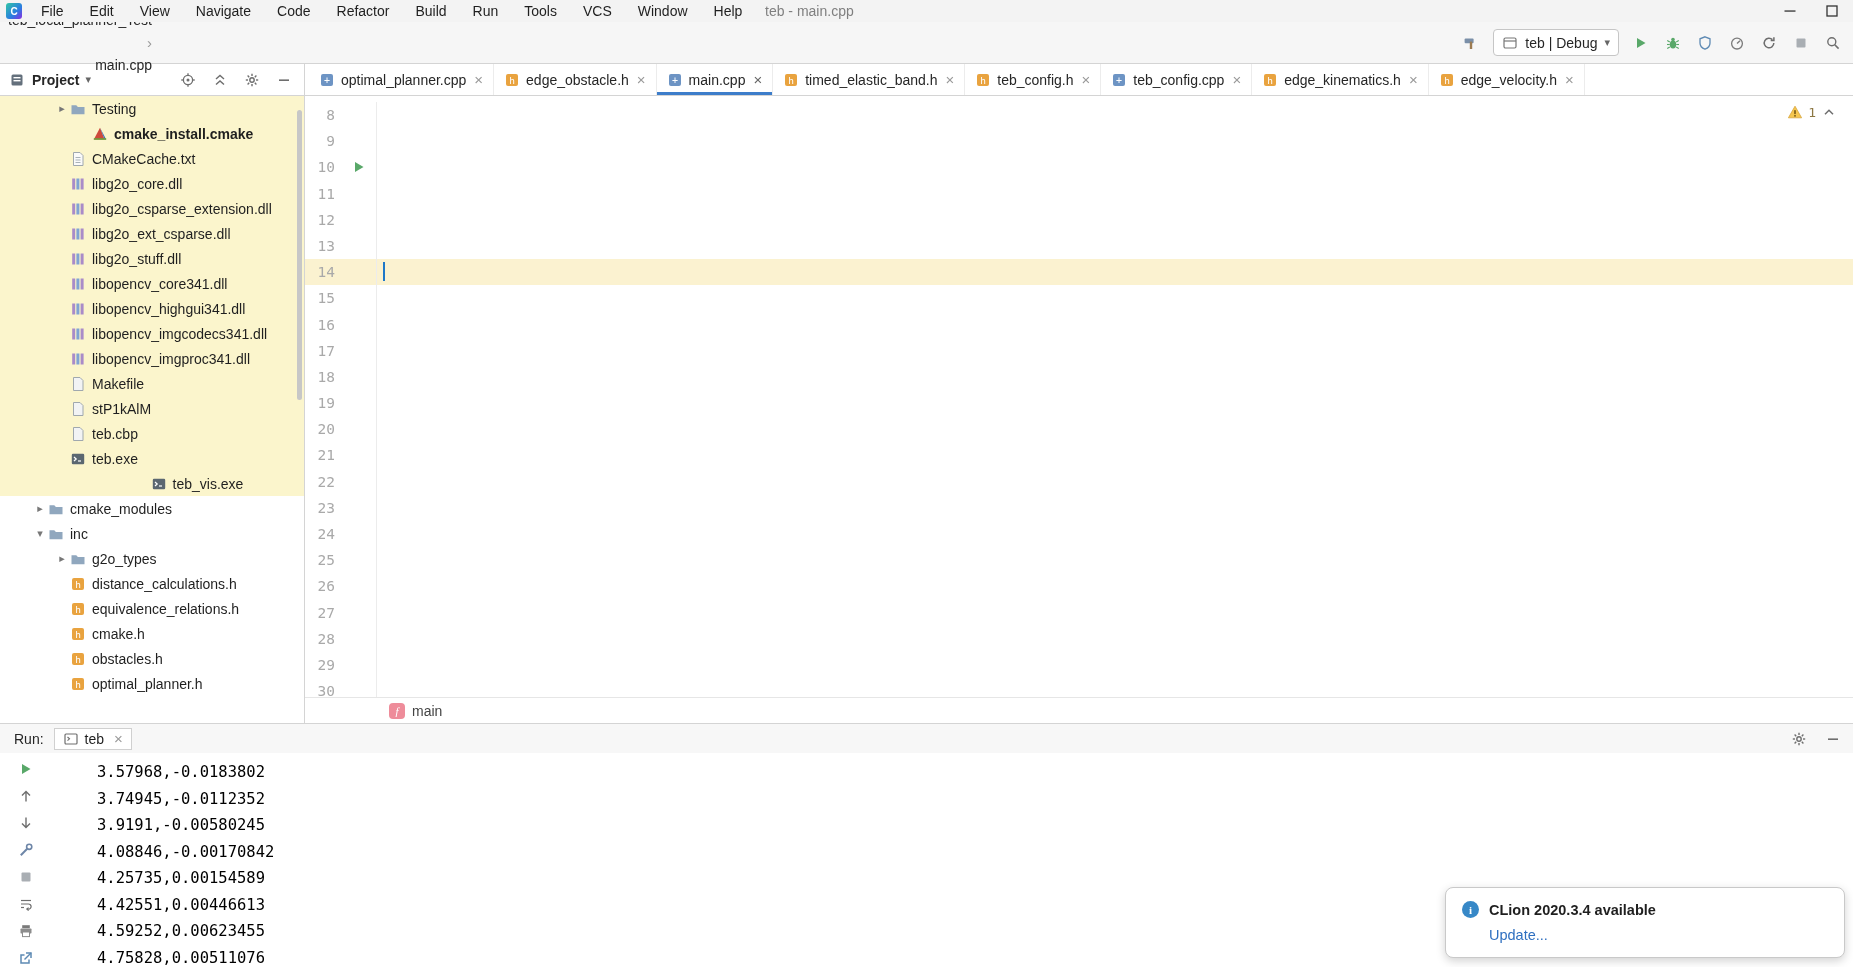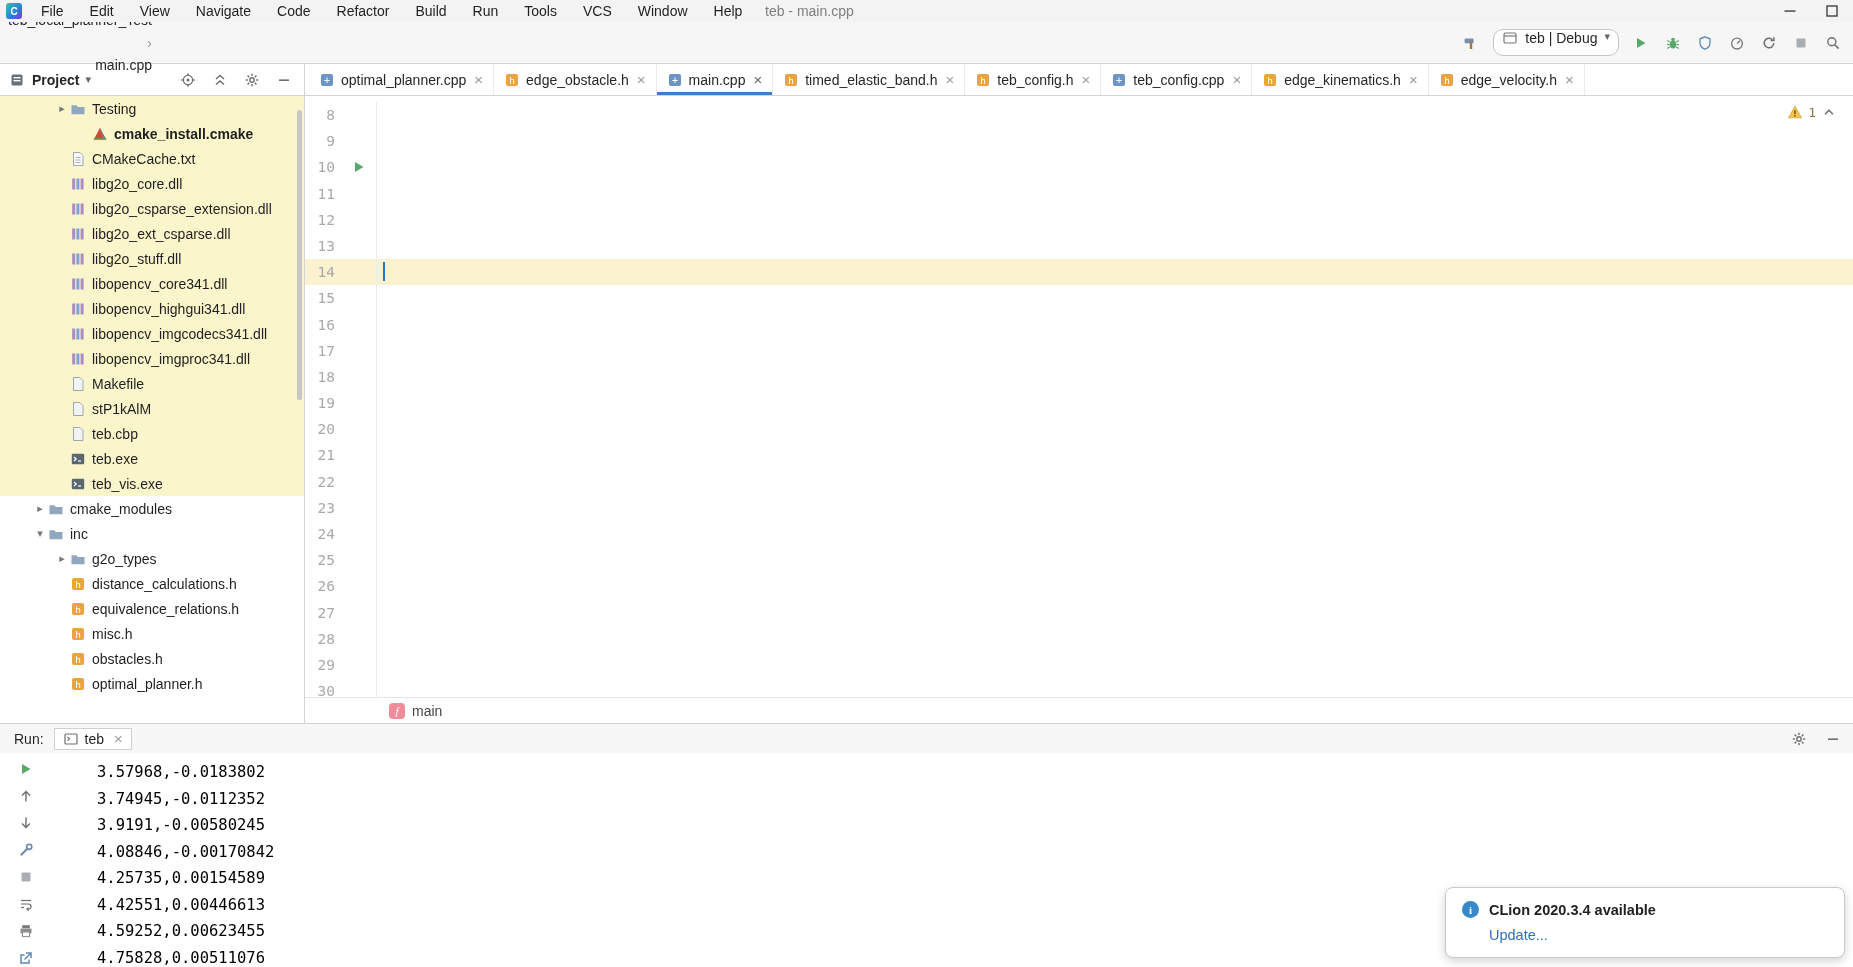--- a/index.html
+++ b/index.html
@@ -18,21 +18,21 @@
   .winbtns { position:absolute; right:0; top:0; display:flex; }
   .winbtn { width:42px; height:22px; display:flex; align-items:center; justify-content:center; }
 
   
   .toolbar { height:42px; background:#f6f6f6; border-bottom:1px solid #d4d4d4; display:flex; align-items:center; }
   .crumbs { display:flex; align-items:flex-end; padding-left:8px; gap:6px;flex-direction:column; }
   .crumb { color:#262626; }
   .crumb-sep { color:#9a9a9a; font-size:15px; }
   .tbright { margin-left:auto; display:flex; align-items:center; gap:12px; padding-right:10px; }
   .tbicon { width:20px; height:20px; display:flex; align-items:center; justify-content:center; }
-  .runcfg { height:27px; border:1px solid #c6c6c6; border-radius:10px; background:#fff; display:flex; align-items:flex-start; gap:7px; padding:0 8px; }
+  .runcfg { height:27px; border:1px solid #c6c6c6; border-radius:4px; background:#fff; display:flex; align-items:center; gap:7px; padding:0 8px; }
   .runcfg-label { color:#262626; }
   .ddv { color:#666; font-size:11px; }
 
   
   .rowheads { height:32px; display:flex; border-bottom:1px solid #d4d4d4; background:#fff; }
   .projhead { width:305px; border-right:1px solid #d4d4d4; display:flex; align-items:center; padding:0 10px 0 8px; gap:6px; }
   .projhead .title { font-weight:bold; color:#262626; }
   .ph-sp { flex:1; }
   .phicon { width:18px; height:18px; display:flex; align-items:center; justify-content:center; }
   .tabstrip { flex:1; display:flex; align-items:stretch; padding-left:4px; overflow:hidden; }
@@ -500,21 +500,21 @@
             <span class="chev"></span>
             <span class="ficon">
               <svg width="16" height="16" viewBox="0 0 16 16" xmlns="http://www.w3.org/2000/svg">
                 <rect x="1.8" y="2.8" width="12.4" height="10.4" rx="1.2" fill="#5b6770"></rect>
                 <path d="M4 6 l2.2 2 L4 10" stroke="#fff" stroke-width="1.2" fill="none"></path>
                 <line x1="8" y1="10" x2="11" y2="10" stroke="#fff" stroke-width="1.2"></line>
               </svg>
             </span>
             <span class="tlabel2">teb.exe</span>
           </div>
-          <div class="trow ybg" style="padding-left: 54px;">
+          <div class="trow ybg" style="padding-left: 74px; justify-content: center;">
             <span class="chev"></span>
             <span class="ficon">
               <svg width="16" height="16" viewBox="0 0 16 16" xmlns="http://www.w3.org/2000/svg">
                 <rect x="1.8" y="2.8" width="12.4" height="10.4" rx="1.2" fill="#5b6770"></rect>
                 <path d="M4 6 l2.2 2 L4 10" stroke="#fff" stroke-width="1.2" fill="none"></path>
                 <line x1="8" y1="10" x2="11" y2="10" stroke="#fff" stroke-width="1.2"></line>
               </svg>
             </span>
             <span class="tlabel2">teb_vis.exe</span>
           </div>
@@ -566,21 +566,21 @@
             <span class="tlabel2">equivalence_relations.h</span>
           </div>
           <div class="trow" style="padding-left: 54px;">
             <span class="chev"></span>
             <span class="ficon">
               <svg width="16" height="16" viewBox="0 0 16 16" xmlns="http://www.w3.org/2000/svg">
                 <rect x="2" y="2" width="12" height="12" rx="2" fill="#e9a33f"></rect>
                 <text x="8" y="11.6" text-anchor="middle" font-size="9.5" font-family="monospace" fill="#fff">h</text>
               </svg>
             </span>
-            <span class="tlabel2">misc.h</span>
+            <span class="tlabel2">cmake.h</span>
           </div>
           <div class="trow" style="padding-left: 54px;">
             <span class="chev"></span>
             <span class="ficon">
               <svg width="16" height="16" viewBox="0 0 16 16" xmlns="http://www.w3.org/2000/svg">
                 <rect x="2" y="2" width="12" height="12" rx="2" fill="#e9a33f"></rect>
                 <text x="8" y="11.6" text-anchor="middle" font-size="9.5" font-family="monospace" fill="#fff">h</text>
               </svg>
             </span>
             <span class="tlabel2">obstacles.h</span>

